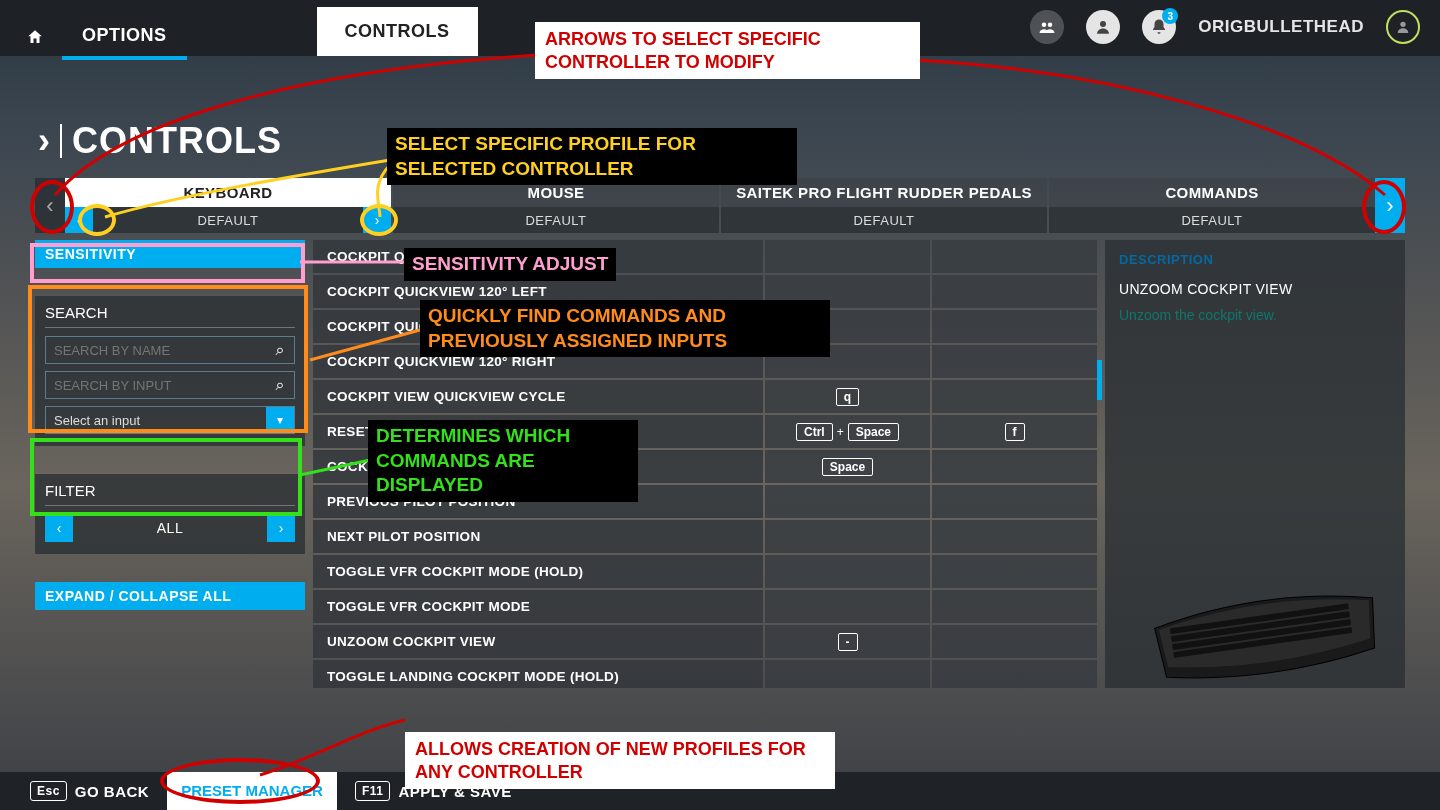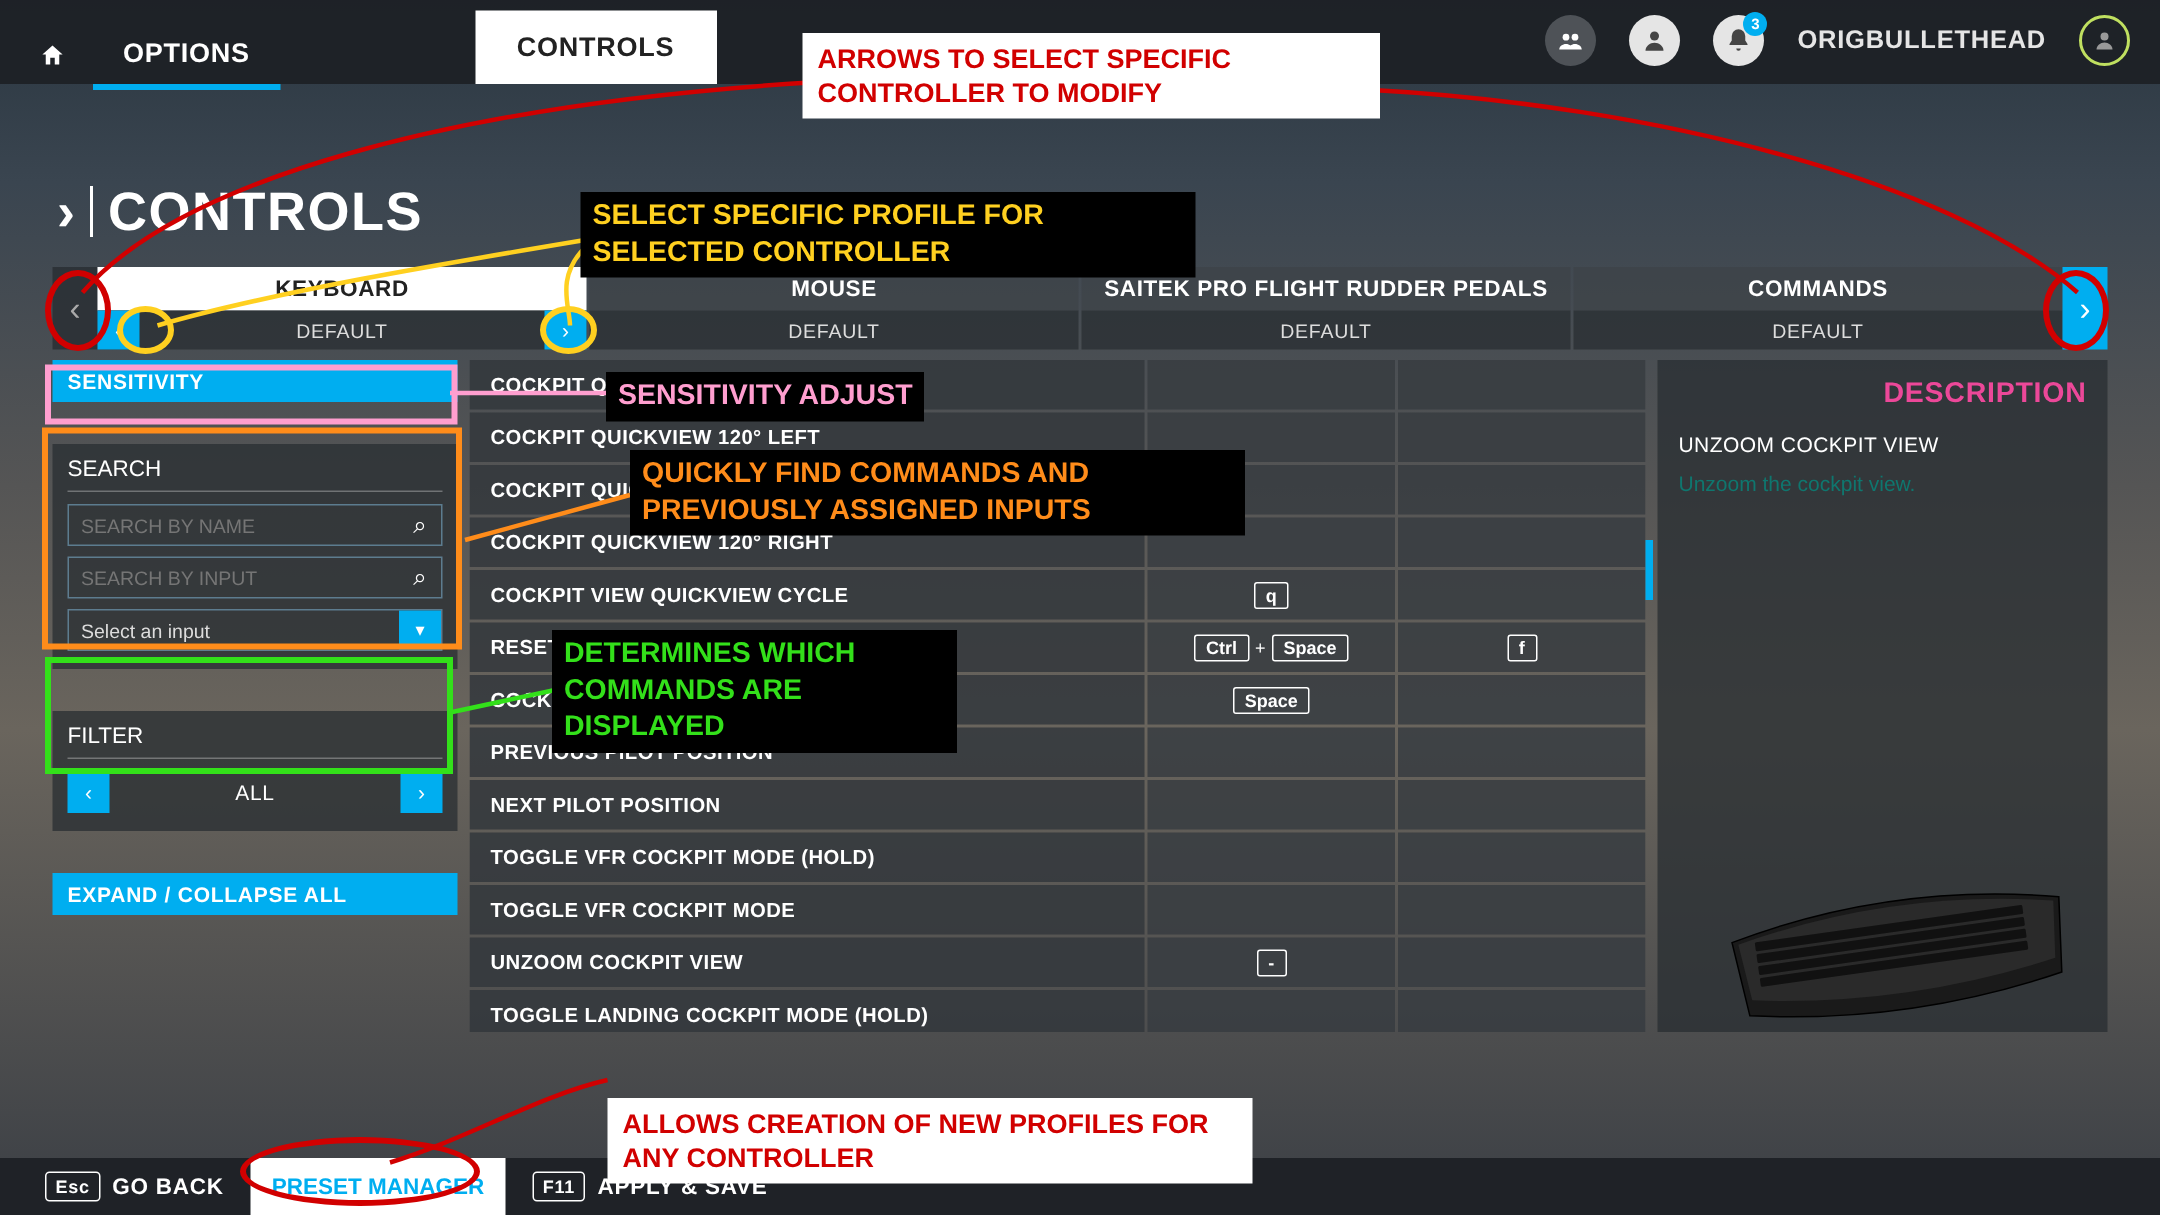--- a/index.html
+++ b/index.html
@@ -75,32 +75,32 @@
   .rows { flex:1; overflow:hidden; }
   .row { display:flex; align-items:center; height:33px; margin-bottom:2px; }
   .row .cmd { flex:1; background:var(--bg-row); padding:0 14px; font-size:13.5px; font-weight:600; letter-spacing:0.3px; color:#fff; display:flex; align-items:center; height:100%; }
   .row .bind { width:165px; margin-left:2px; background:var(--bg-row-alt); height:100%; display:flex; align-items:center; justify-content:center; gap:4px; }
   .row .bind2 { width:165px; margin-left:2px; background:var(--bg-row-alt); height:100%; display:flex; align-items:center; justify-content:center; }
   .key { border:1.5px solid #fff; border-radius:2px; padding:1px 7px; font-size:12px; color:#fff; font-weight:600; }
   .plus { color:#fff; font-size:12px; }
 
   
   .rightcol { width:300px; background:rgba(40,45,50,0.75); padding:12px 14px; display:flex; flex-direction:column; position:relative; }
-  .rightcol h3 { margin:0 0 14px 0; font-size:19px; font-weight:700; letter-spacing:0.5px; color:#ec4899;text-align:right; }
+  .rightcol h3 { margin:0 0 14px 0; font-size:13px; font-weight:700; letter-spacing:0.5px; color:#0369a1; }
   .rightcol .item-title { font-size:14px; color:#fff; margin-bottom:10px; letter-spacing:0.3px; }
   .rightcol .item-desc { font-size:14px; color:#0f766e; }
   .scroll-ind { position:absolute; left:-8px; top:120px; width:5px; height:40px; background:var(--accent); }
   .kb-img { position:absolute; right:10px; bottom:5px; width:260px; height:160px; display:flex; align-items:flex-end; justify-content:flex-end; }
   .kb-img svg { width:100%; height:100%; }
 
   
   .footer { position:absolute; left:0; right:0; bottom:0; height:38px; background:rgba(30,33,38,0.95); display:flex; align-items:center; padding:0 30px; gap:18px; }
   .footer .btn { display:flex; align-items:center; gap:8px; font-size:15px; font-weight:700; letter-spacing:0.5px; color:#fff; }
   .keycap { border:1px solid #fff; border-radius:3px; padding:2px 6px; font-size:12px; font-weight:600; }
-  .preset-white { background:#fff; padding:10px 14px; height:100%; display:flex; align-items:center; }
+  .preset-white { background:#fff; padding:10px 14px; height:100%; display:flex; }
   .preset-white span { color:var(--accent); }
 
   
   .ann-box { position:absolute; background:#fff; color:#d10000; font-weight:800; font-size:18px; padding:6px 10px; line-height:1.25; z-index:50; font-family: Arial, sans-serif;}
   .ann-black { position:absolute; background:#000; font-weight:800; font-size:19px; padding:4px 8px; line-height:1.3; z-index:50; }
   .ann-black.yellow { color:#ffd020; }
   .ann-black.orange { color:#ff8c1a; }
   .ann-black.green { color:#33e01a; }
   .ann-black.pink { color:#ff9ecf; }
   .ring { position:absolute; border:4px solid; border-radius:50%; z-index:49; pointer-events:none; }

